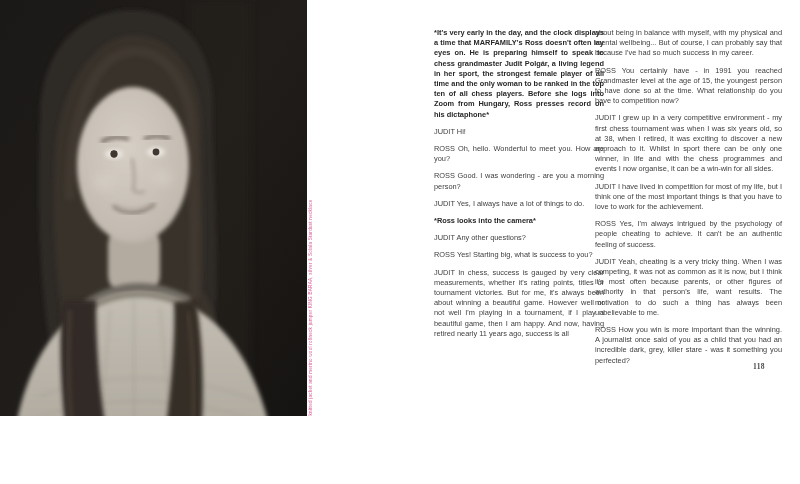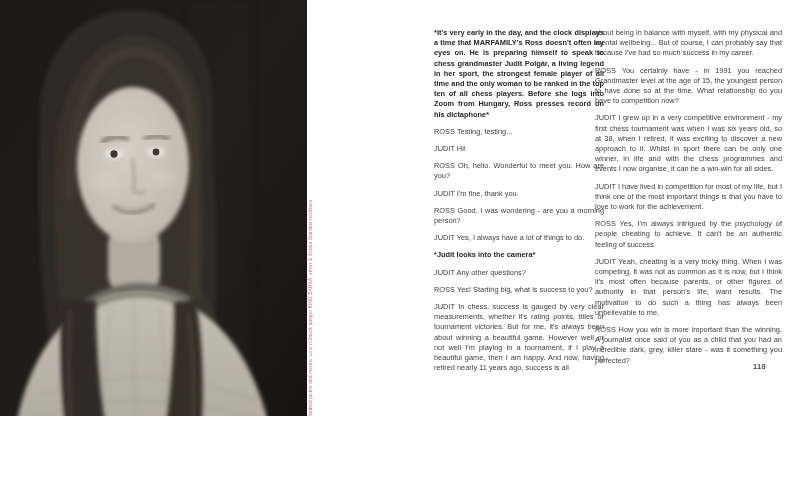--- a/index.html
+++ b/index.html
@@ -40,20 +40,21 @@
   #col-left{left:434px;width:170px;}
   #col-right{left:595px;width:187px;}
   .col p{margin:0 0 7px 0;}
   .col p.stage{font-weight:bold;color:#282828;}
   .speaker{color:#3d3d3d;}
   
   #folio{
     position:absolute;left:753px;top:362px;
     font-size:7.5px;font-weight:bold;color:#4a4a4a;
     letter-spacing:.3px;
+    font-family:Liberation Serif, serif;
   }
 </style>
 </head>
 <body>
 
 <div id="spread">
 
   <div id="photo">
     <svg width="307" height="484" viewBox="0 0 307 484" xmlns="http://www.w3.org/2000/svg">
       <defs>
@@ -126,27 +127,25 @@
       <path d="M196,300 C206,360 204,430 196,484 L158,484 C168,420 176,350 174,302 Z" fill="#352e28" filter="url(#soft)"></path>
       <path d="M70,310 C66,370 70,430 80,480" stroke="#4d4239" stroke-width="4" fill="none" opacity="0.7" filter="url(#soft)"></path>
       <path d="M188,312 C196,370 196,430 188,478" stroke="#4d4239" stroke-width="4" fill="none" opacity="0.7" filter="url(#soft)"></path>
     </svg>
   </div>
 
   <div id="photo-credit">Grey wool knitted jacket and merino wool rollneck jumper KING BARAA, silver &amp; Solala Stardust necklace LEMAIRE</div>
 
   <div id="col-left" class="col">
       <p class="stage">*It's very early in the day, and the clock displays a time that MARFAMILY's Ross doesn't often lay eyes on. He is preparing himself to speak to chess grandmaster Judit Polgár, a living legend in her sport, the strongest female player of all time and the only woman to be ranked in the top ten of all chess players. Before she logs into Zoom from Hungary, Ross presses record on his dictaphone*</p>
-      <p><span class="speaker">ROSS </span>Testing, testing...</p>
       <p><span class="speaker">JUDIT </span>Hi!</p>
       <p><span class="speaker">ROSS </span>Oh, hello. Wonderful to meet you. How are you?</p>
-      <p><span class="speaker">JUDIT </span>I'm fine, thank you.</p>
       <p><span class="speaker">ROSS </span>Good. I was wondering - are you a morning person?</p>
       <p><span class="speaker">JUDIT </span>Yes, I always have a lot of things to do.</p>
-      <p class="stage">*Judit looks into the camera*</p>
+      <p class="stage">*Ross looks into the camera*</p>
       <p><span class="speaker">JUDIT </span>Any other questions?</p>
       <p><span class="speaker">ROSS </span>Yes! Starting big, what is success to you?</p>
       <p><span class="speaker">JUDIT </span>In chess, success is gauged by very clear measurements, whether it's rating points, titles or tournament victories. But for me, it's always been about winning a beautiful game. However well or not well I'm playing in a tournament, if I play a beautiful game, then I am happy. And now, having retired nearly 11 years ago, success is all</p>
     </div>
 
   <div id="col-right" class="col">
       <p>about being in balance with myself, with my physical and mental wellbeing... But of course, I can probably say that because I've had so much success in my career.</p>
       <p><span class="speaker">ROSS </span>You certainly have - in 1991 you reached Grandmaster level at the age of 15, the youngest person to have done so at the time. What relationship do you have to competition now?</p>
       <p><span class="speaker">JUDIT </span>I grew up in a very competitive environment - my first chess tournament was when I was six years old, so at 38, when I retired, it was exciting to discover a new approach to it. Whilst in sport there can be only one winner, in life and with the chess programmes and events I now organise, it can be a win-win for all sides.</p>
       <p><span class="speaker">JUDIT </span>I have lived in competition for most of my life, but I think one of the most important things is that you have to love to work for the achievement.</p>

